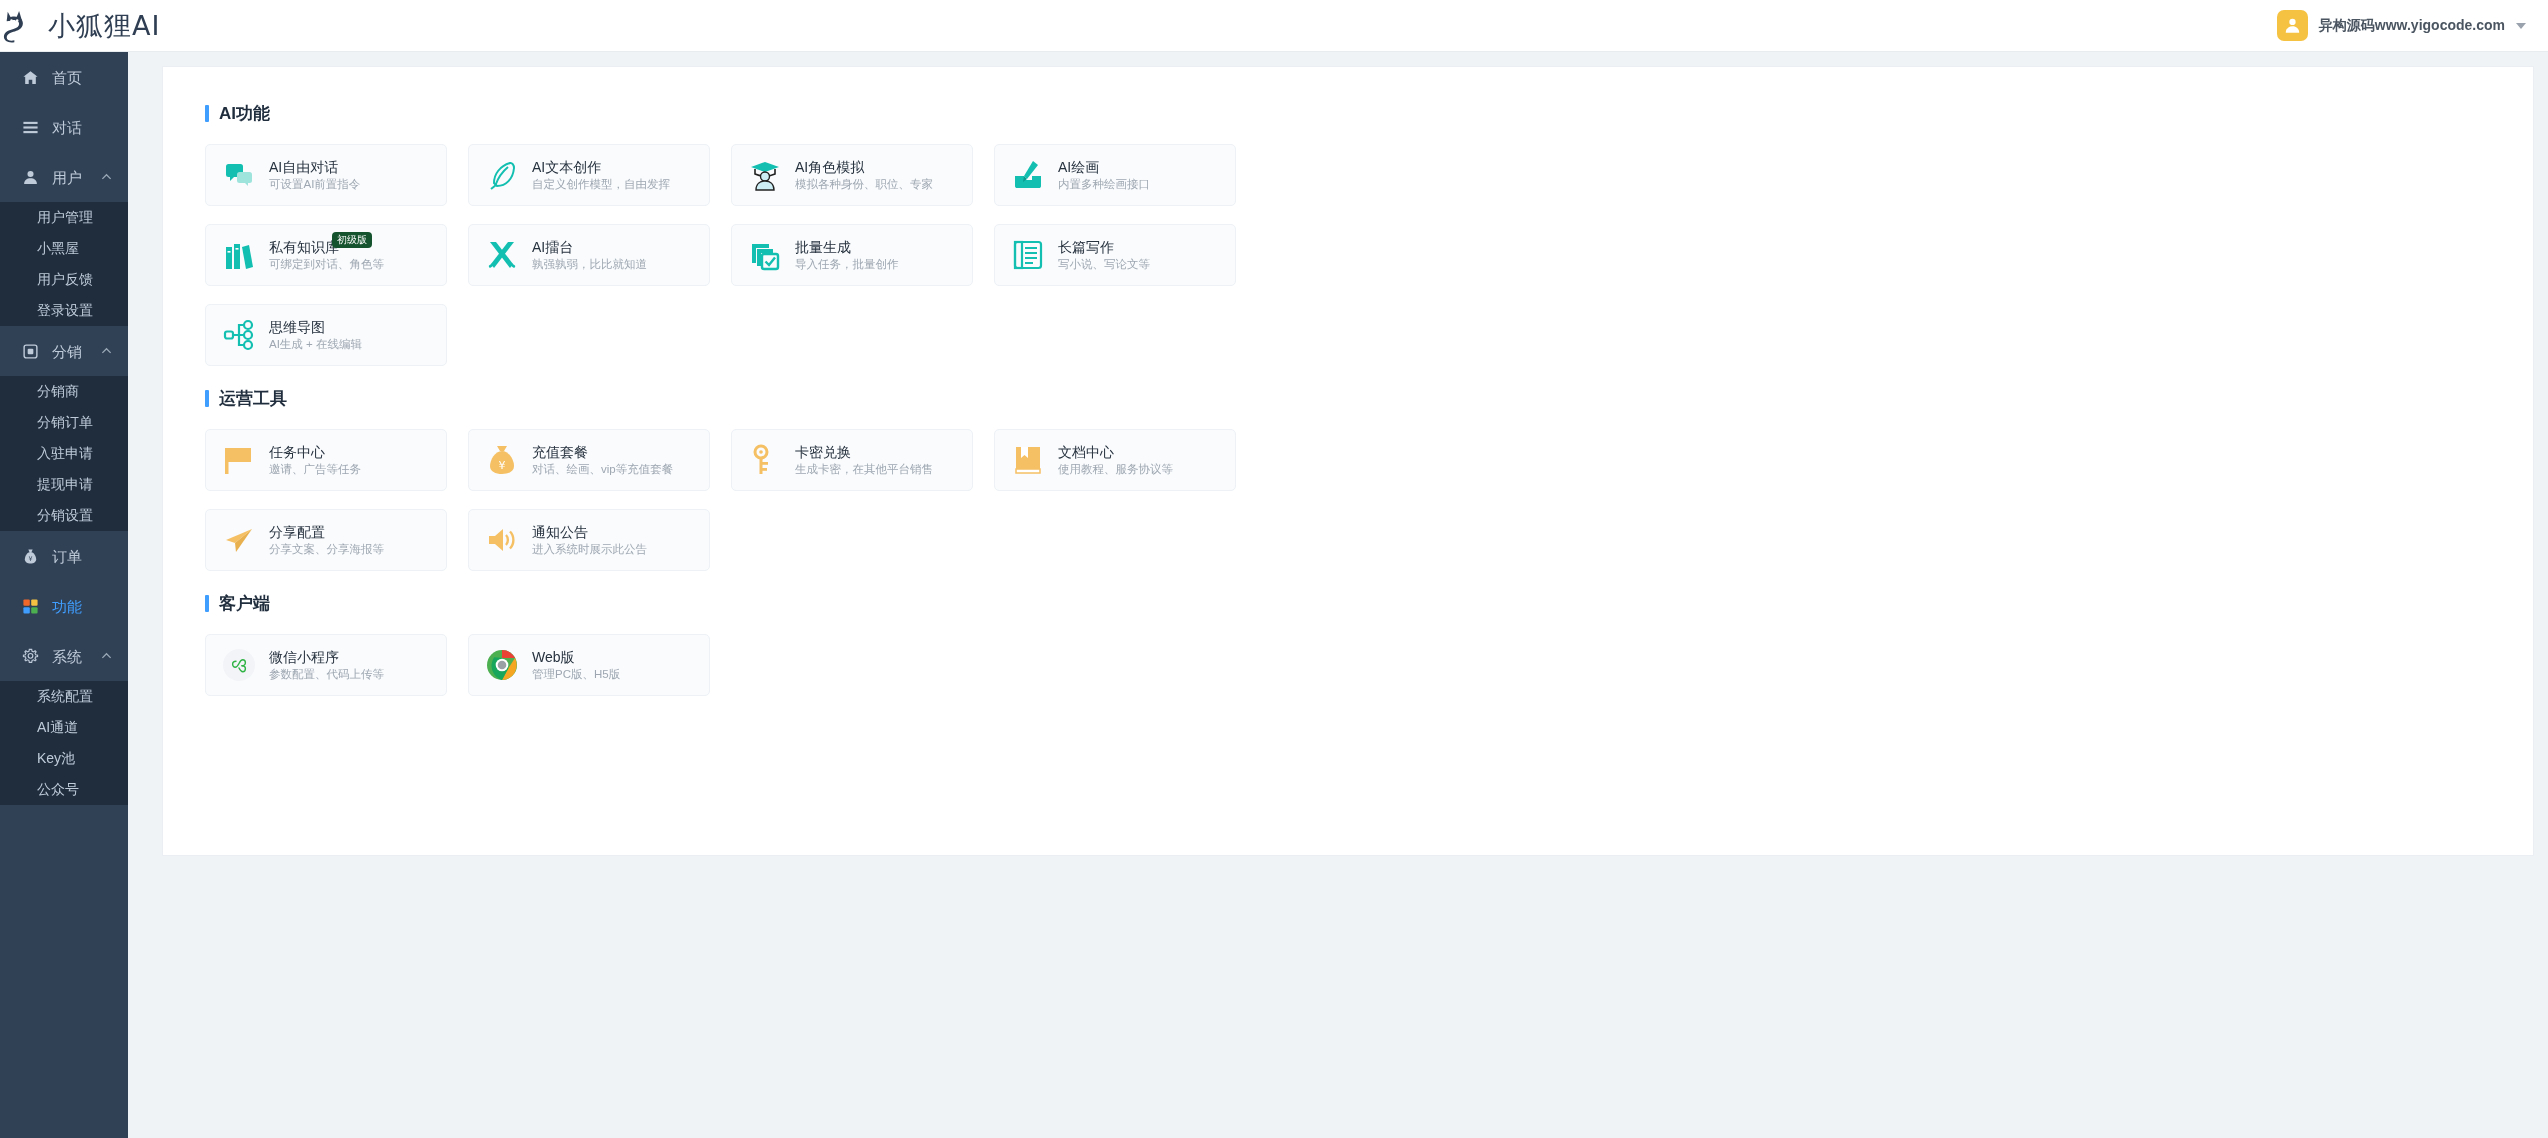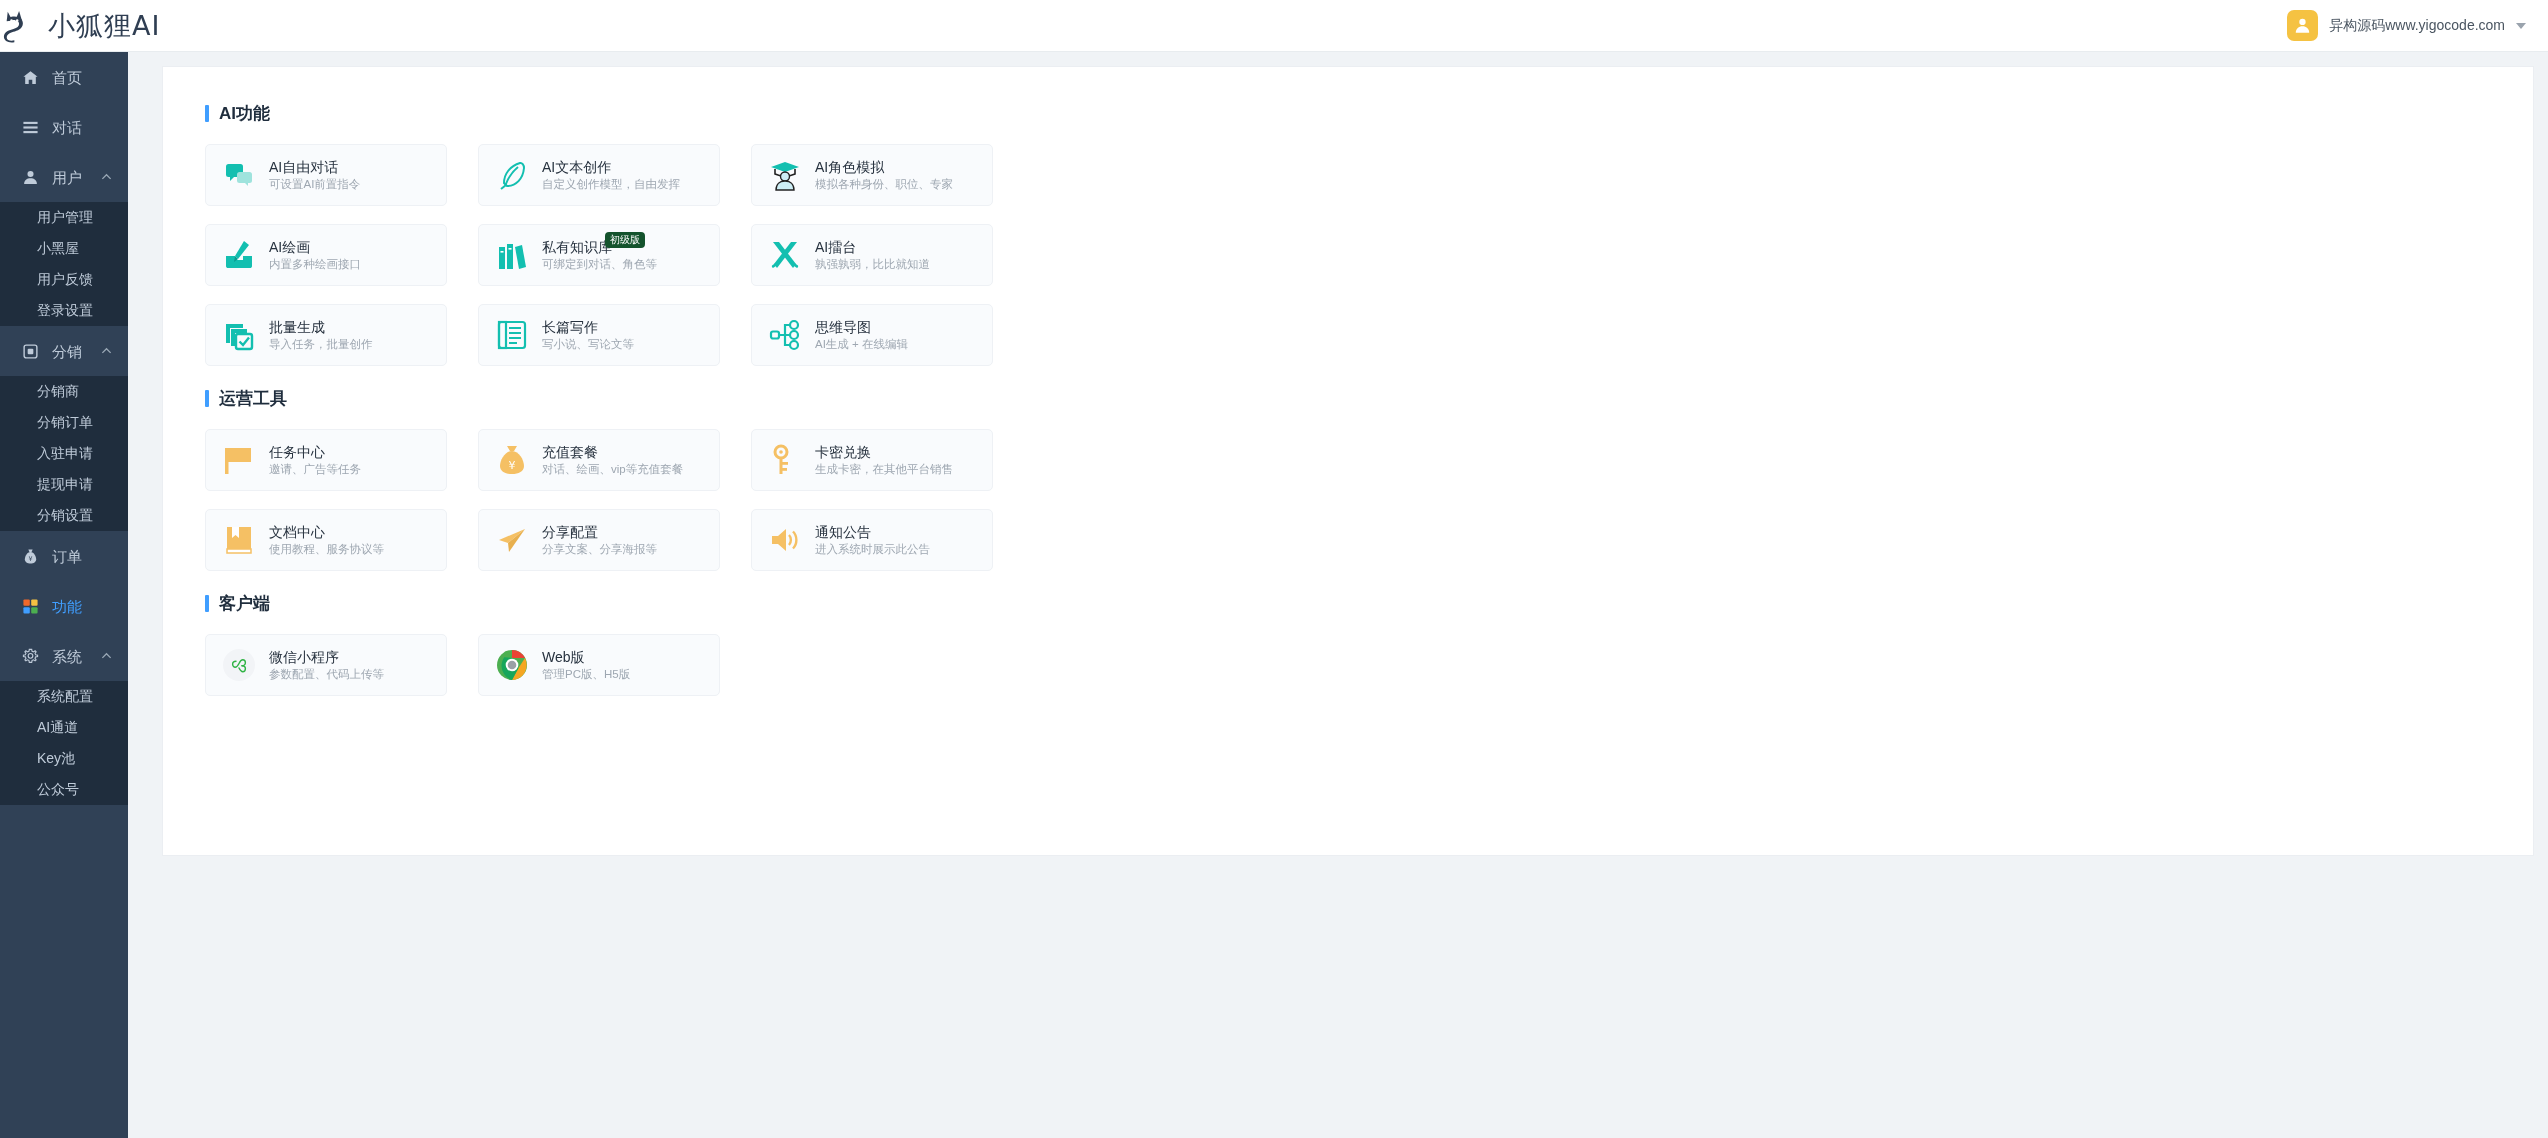--- a/index.html
+++ b/index.html
@@ -30,21 +30,21 @@
   .user-area {
     display: flex; align-items: center; gap: 11px;
     padding-right: 22px; cursor: pointer;
   }
   .avatar {
     width: 31px; height: 31px; border-radius: 7px;
     background: #f5c242;
     display: flex; align-items: center; justify-content: center;
   }
   .avatar svg { width: 19px; height: 19px; display: block; }
-  .user-name { font-size: 14px; color: #4a5561; white-space: nowrap; }
+  .user-name { font-size: 14px; color: #4a5561; white-space: nowrap; font-weight: bold; }
   .caret-down {
     width: 0; height: 0;
     border-left: 5px solid transparent;
     border-right: 5px solid transparent;
     border-top: 6px solid #9aa3ad;
   }
 
   
   .sidebar {
     position: absolute; top: 52px; left: 0;
@@ -104,21 +104,21 @@
   }
   .section-label {
     font-size: 17px; font-weight: bold; color: #1f2d3d;
     line-height: 1;
   }
   .section { margin-bottom: 24px; }
   .section.last { margin-bottom: 0; }
 
   .card-grid {
     display: flex; flex-wrap: wrap;
-    gap: 18px 31px; width: 1040px; align-items: center;
+    gap: 18px 21px; width: 1040px; align-items: center;
   }
   .card {
     width: 242px; height: 62px;
     background: #f9fbfd;
     border: 1px solid #eef1f5;
     border-radius: 5px;
     display: flex; align-items: center;
     padding: 0 0 0 17px; gap: 14px;
     cursor: pointer;
   }

